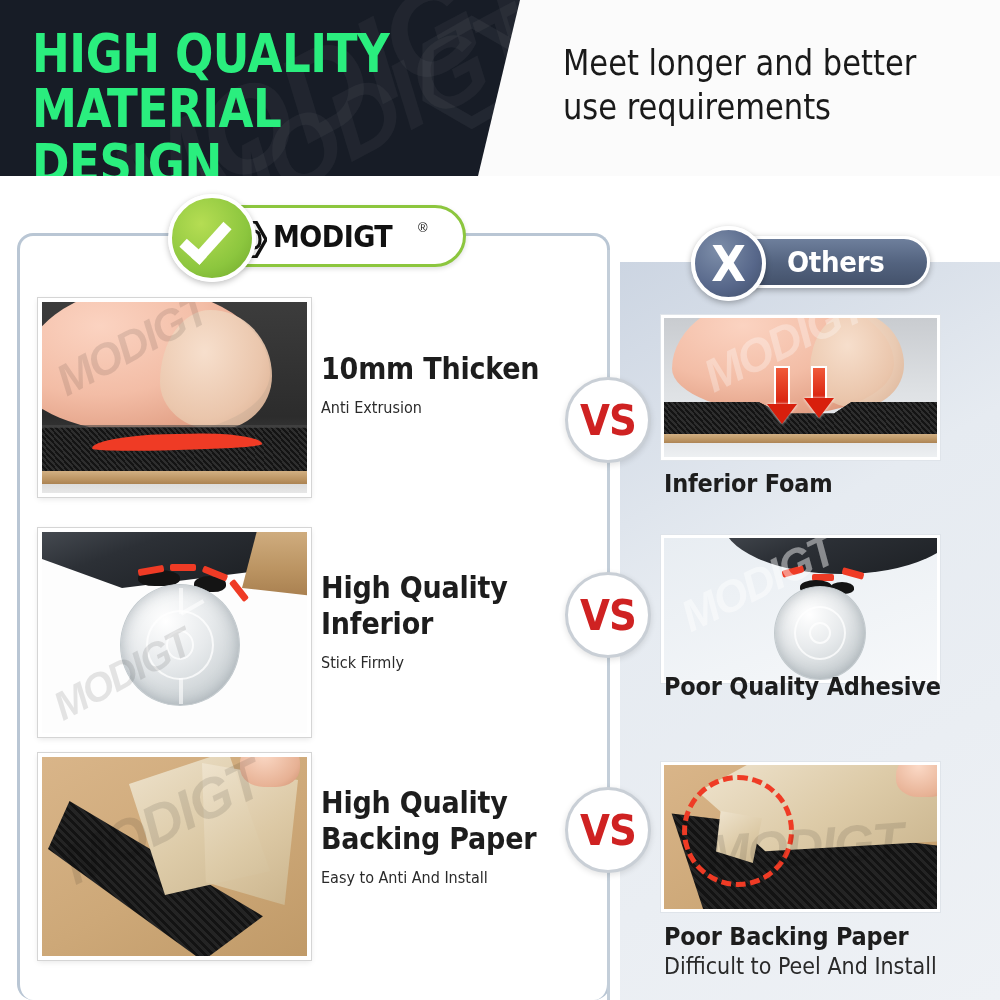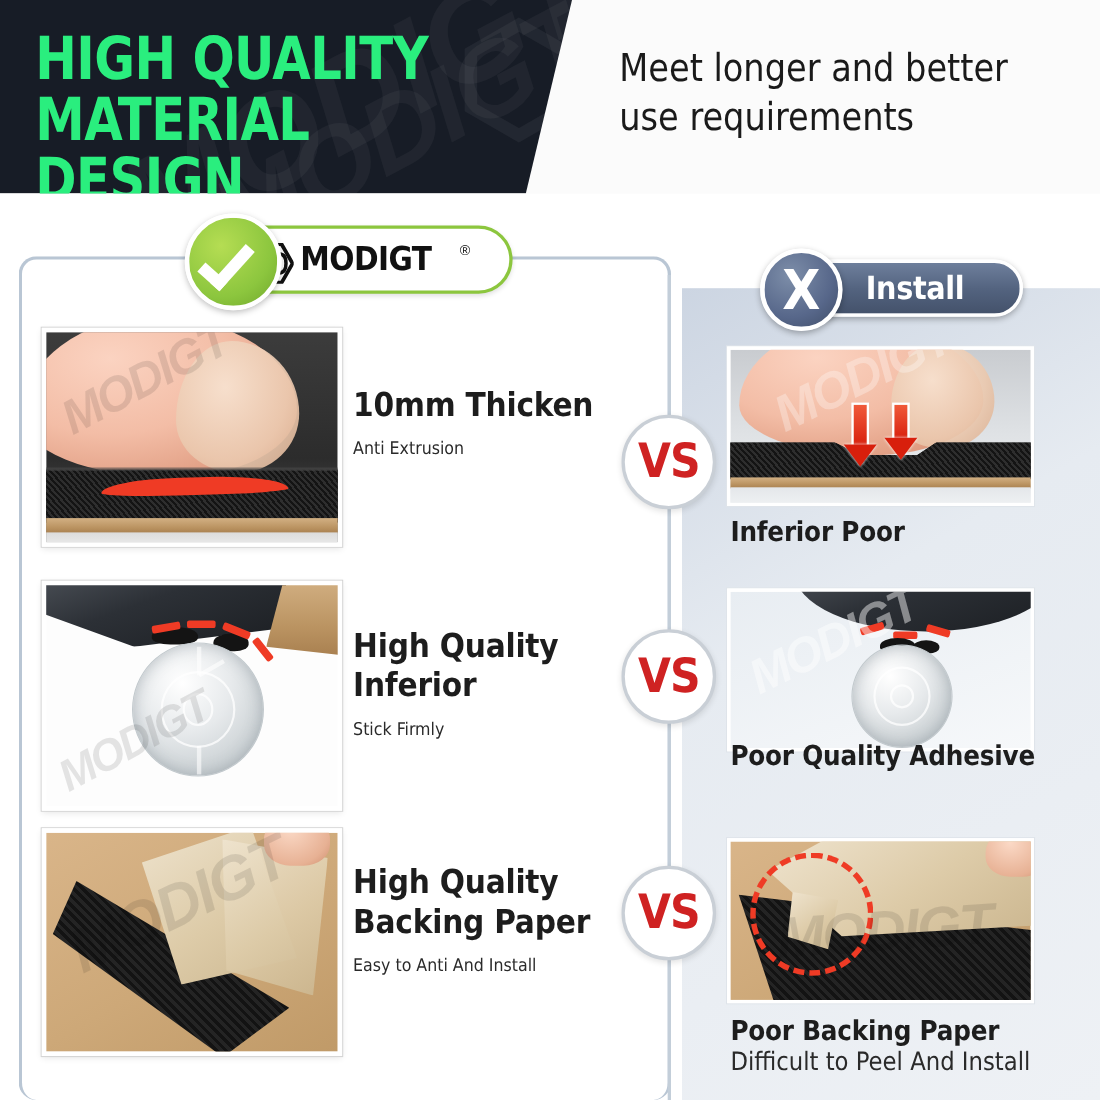--- a/index.html
+++ b/index.html
@@ -243,21 +243,21 @@
       <path d="M25 10 L31 10 Q37 10 37 18.5 Q37 27 31 27 L25 27 Z" fill="none" stroke="#111" stroke-width="3.2"></path>
     </svg>
     <div class="brand-text">MODIGT</div>
     <div class="brand-reg">®</div>
   </div>
 
   <div class="others-badge">
     <div class="x-circle">
       <div class="x-mark">X</div>
     </div>
-    <div class="others-text">Install</div>
+    <div class="others-text">Others</div>
   </div>
 
   <div class="vs-badge vs1">
     <span>VS</span>
   </div>
   <div class="vs-badge vs2">
     <span>VS</span>
   </div>
   <div class="vs-badge vs3">
     <span>VS</span>
@@ -372,21 +372,21 @@
     <div class="s">Stick Firmly</div>
   </div>
 
   <div class="ltxt l3">
     <div class="t">High Quality</div>
     <div class="t">Backing Paper</div>
     <div class="s">Easy to Anti And Install</div>
   </div>
 
   <div class="rtxt r1t">
-    <div class="t">Inferior Poor</div>
+    <div class="t">Inferior Foam</div>
   </div>
 
   <div class="rtxt r2t">
     <div class="t">Poor Quality Adhesive</div>
   </div>
 
   <div class="rtxt r3t">
     <div class="t">Poor Backing Paper</div>
     <div class="s">Difficult to Peel And Install</div>
   </div>

